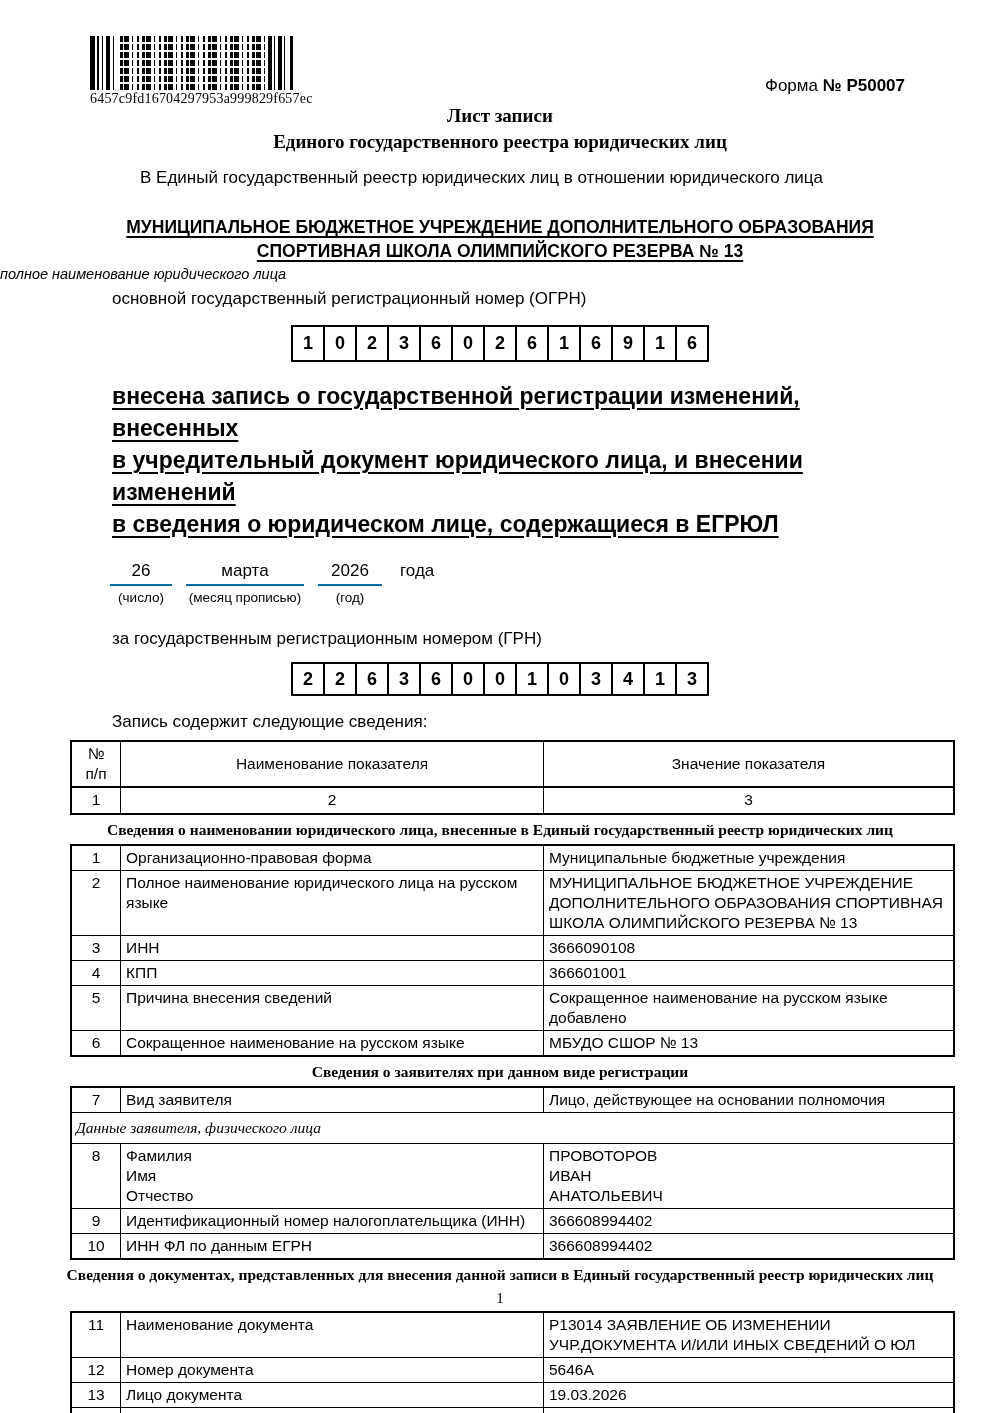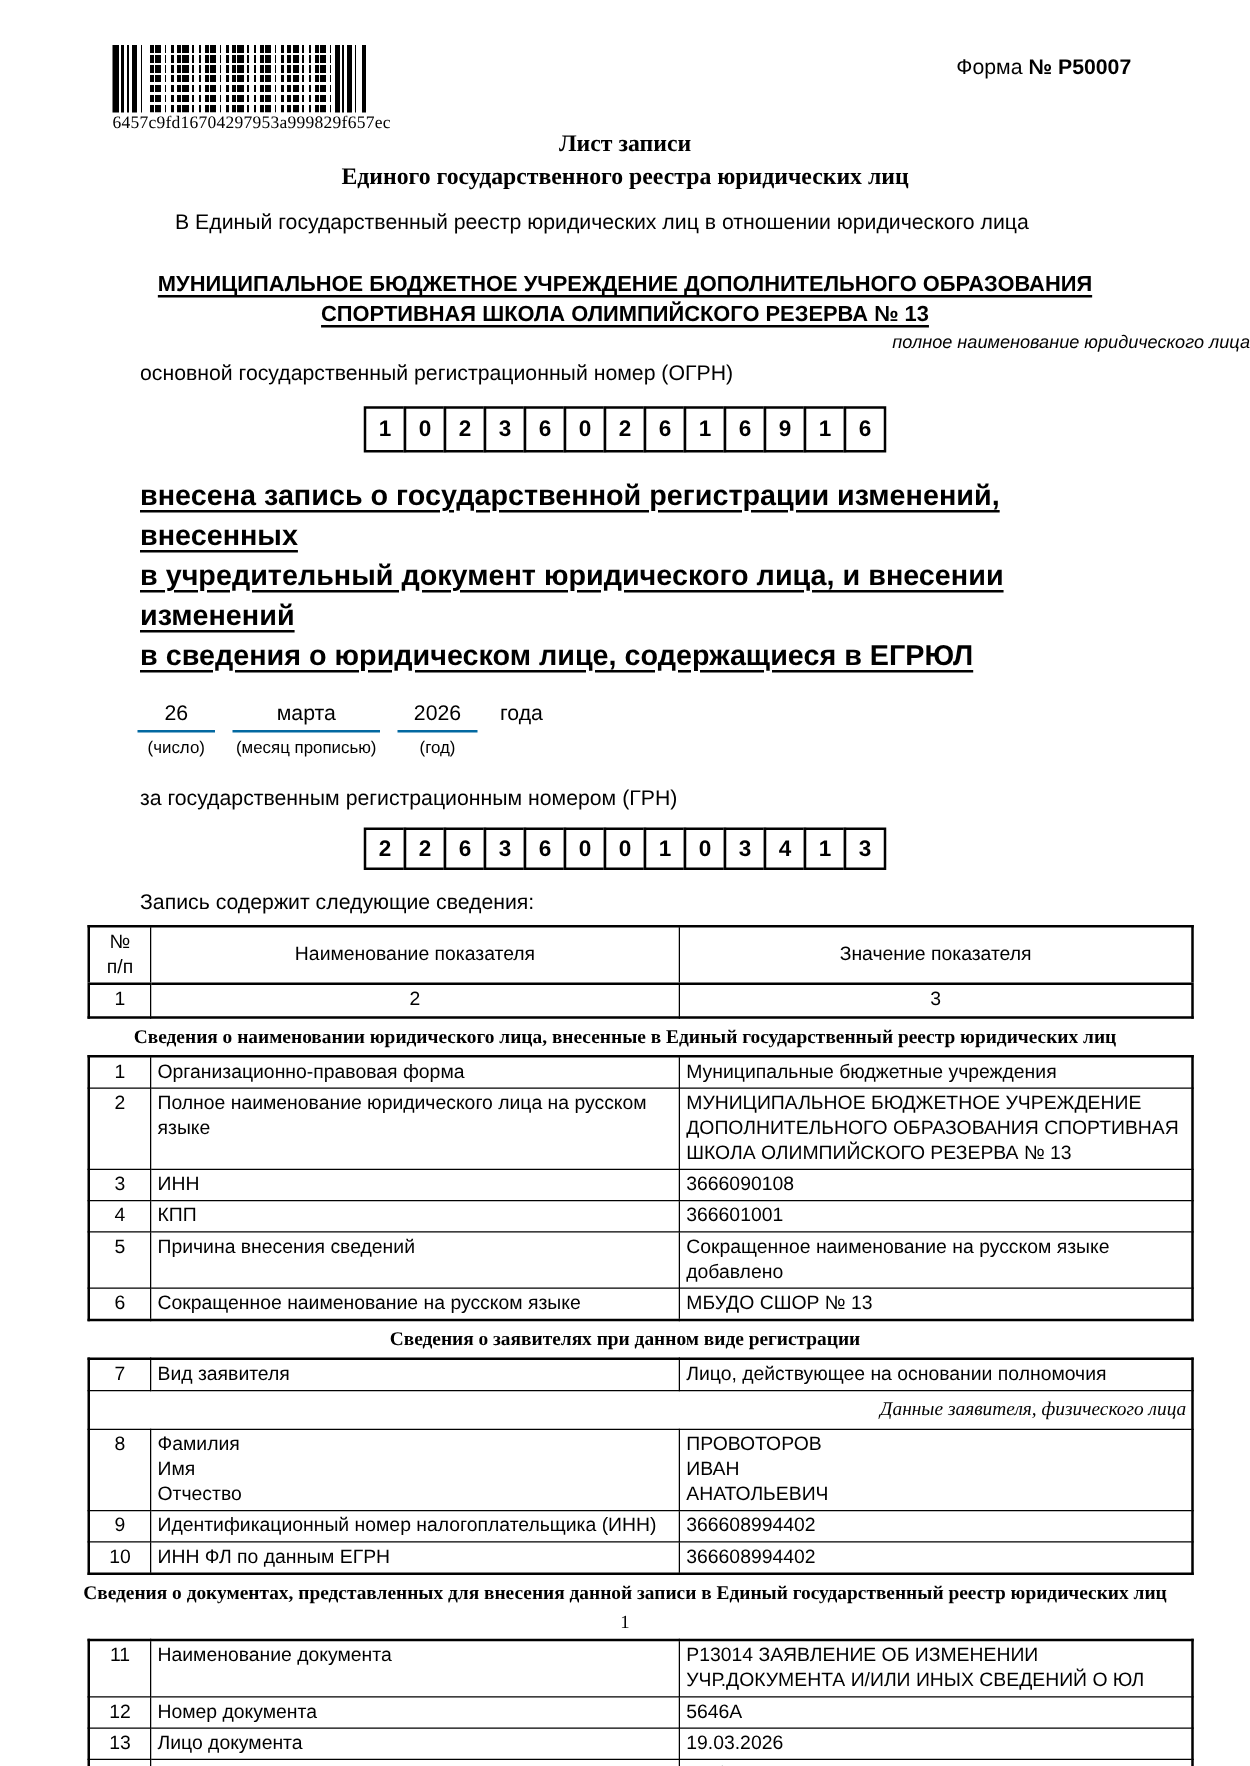--- a/index.html
+++ b/index.html
@@ -16,28 +16,28 @@
   .barcode-wrap{position:absolute;left:90px;top:36px;width:210px;}
   .barcode{
     width:205px;height:54px;
     background:
       repeating-linear-gradient(0deg, rgba(255,255,255,0) 0 6px, #fff 6px 8px) 30px 0 / 145px 100% no-repeat,
       repeating-linear-gradient(90deg, #000 0 3px, #fff 3px 4px, #000 4px 9px, #fff 9px 12px, #000 12px 13px, #fff 13px 17px, #000 17px 19px, #fff 19px 22px) 30px 0 / 145px 100% no-repeat,
       linear-gradient(90deg, #000 0 5px, #fff 5px 7px, #000 7px 9px, #fff 9px 12px, #000 12px 13px, #fff 13px 16px, #000 16px 20px, #fff 20px 23px, #000 23px 24px, #fff 24px 30px) 0 0 / 30px 100% no-repeat,
       linear-gradient(90deg, #fff 0 3px, #000 3px 7px, #fff 7px 9px, #000 9px 10px, #fff 10px 13px, #000 13px 17px, #fff 17px 19px, #000 19px 20px, #fff 20px 25px, #000 25px 28px, #fff 28px 30px) 175px 0 / 30px 100% no-repeat;
   }
   .barcode-code{font-family:"Liberation Serif","DejaVu Serif",serif;font-size:14px;margin-top:1px;letter-spacing:.2px;}
-  .form-no{position:absolute;top:44px;right:95px;font-size:17px;}
+  .form-no{position:absolute;top:76px;right:95px;font-size:17px;}
   .form-no b{font-weight:bold;}
   
   .doc-title{margin:0;padding-top:103px;text-align:center;font-size:19px;font-weight:bold;line-height:26px;font-family:Liberation Serif, serif;}
   .intro{margin:12px 0 0 112px;width:772px;font-size:17px;line-height:22px;text-indent:28px;}
   .org-name{margin:26px 70px 0 70px;text-align:center;font-size:17.5px;font-weight:bold;line-height:24px;
             text-decoration:underline;text-decoration-thickness:1.5px;text-underline-offset:3px;}
-  .org-caption{text-align:right;font-style:italic;font-size:14.5px;margin-top:3px;}
+  .org-caption{text-align:left;font-style:italic;font-size:14.5px;margin-top:3px;}
   .plain-label{margin:6px 0 0 112px;font-size:17px;line-height:22px;}
   
   .digit-row{display:flex;width:fit-content;margin:15px auto 0 auto;}
   .dbox{
     width:30px;height:33px;border:2px solid #000;margin-left:-2px;
     display:flex;align-items:center;justify-content:center;
     font-size:18px;font-weight:bold;background:#fff;
   }
   .dbox:first-child{margin-left:0;}
   .digit-row.small .dbox{height:30px;}
@@ -60,21 +60,21 @@
   .tbl,.tbl td,.tbl th{border:1px solid #000;}
   .tbl{border-width:2px;}
   .tbl td,.tbl th{font-size:15.5px;line-height:20px;padding:2px 5px;vertical-align:top;white-space:pre-line;font-weight:normal;}
   .col-n{width:38px;text-align:center;}
   .col-name{width:412px;}
   .col-val{width:399px;}
   .tbl th{text-align:center;vertical-align:middle;}
   .head-row th{height:38px;border-bottom:2px solid #000;}
   .num-row td{text-align:center;height:21px;}
   .subhead{
-    text-align:right;font-family:"Liberation Serif","DejaVu Serif",serif;
+    text-align:left;font-family:"Liberation Serif","DejaVu Serif",serif;
     font-weight:bold;font-style:italic;font-size:15.5px;padding:5px 4px !important;
   }
   .section-header{
     margin:5px 60px 0 60px;text-align:center;
     font-family:"Liberation Serif","DejaVu Serif",serif;font-weight:bold;font-size:15.5px;line-height:20px;
   }
   .page-num{margin-top:5px;text-align:center;font-family:"Liberation Serif","DejaVu Serif",serif;font-size:15px;}
   .page-num.bold{font-weight:bold;margin-top:9px;}
 </style>
 </head>

